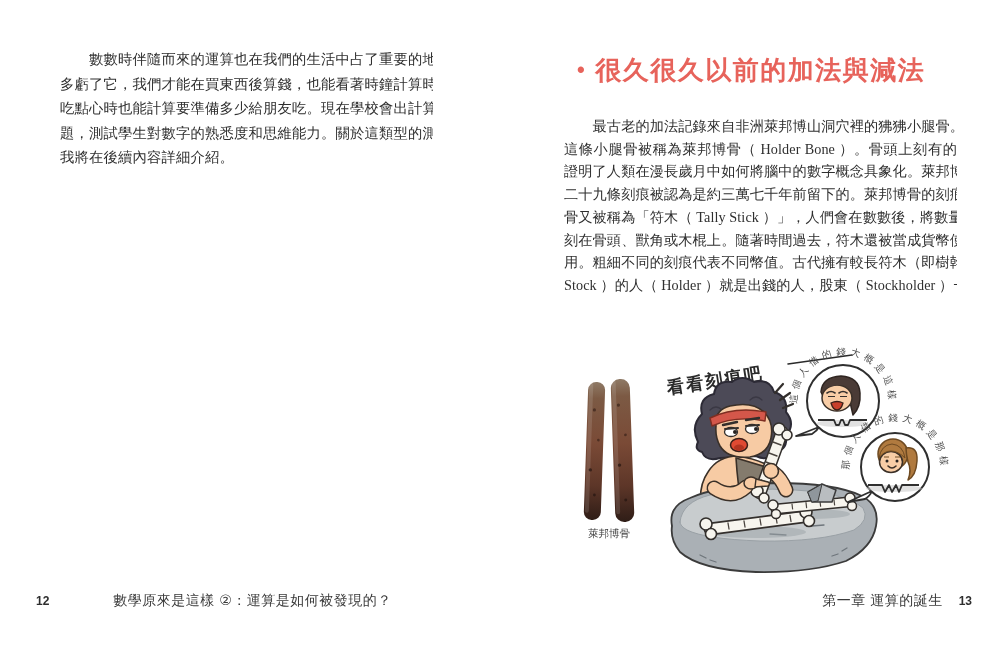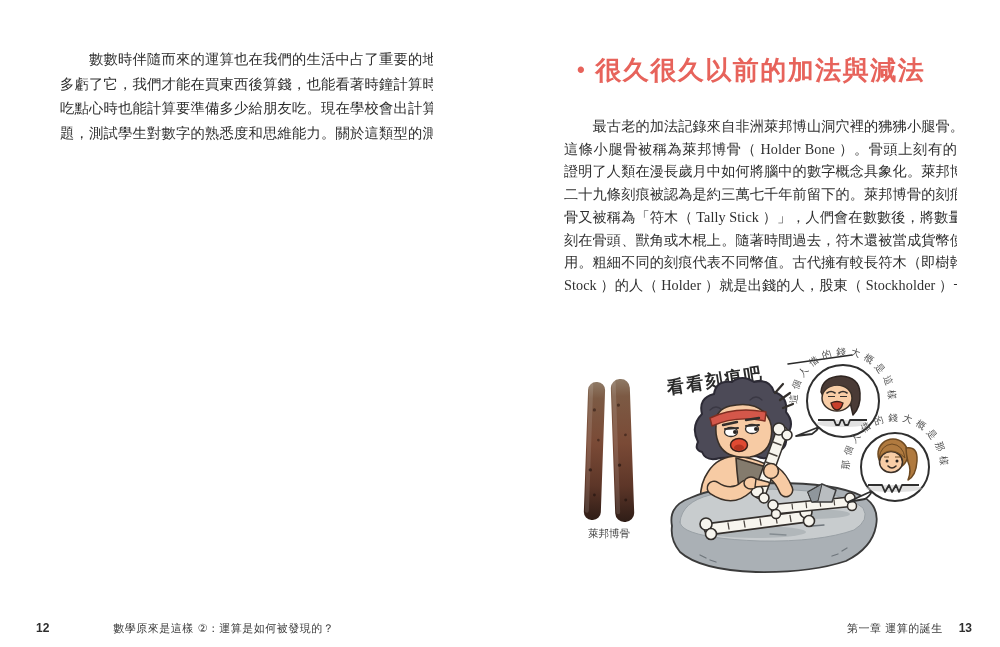--- a/index.html
+++ b/index.html
@@ -10,42 +10,43 @@
   .para .line{text-align:justify;text-align-last:justify;white-space:nowrap;overflow:hidden;}
   .para .line.line-last{text-align-last:left;}
   #left-para{left:60px;top:47px;width:373px;font-size:14.3px;line-height:24.6px;letter-spacing:.2px;}
   #right-para{left:564px;top:115px;width:393px;font-size:14.2px;line-height:22.7px;letter-spacing:.1px;}
   
   .heading{position:absolute;left:577px;top:53px;display:flex;align-items:center;
            font-family:"Liberation Sans","DejaVu Sans",sans-serif;font-weight:700;
            color:#e7635b;font-size:26px;letter-spacing:1.5px;}
   .heading .bullet{font-size:22px;margin-right:9px;transform:translateY(-1px);}
   
-  .footer{position:absolute;top:621px;display:flex;align-items:baseline;
+  .footer{position:absolute;top:592px;display:flex;align-items:baseline;
           font-family:"Liberation Sans","DejaVu Sans",sans-serif;color:#3a3a3a;}
   .footer .pnum{font-size:12px;font-weight:700;color:#2e2e2e;}
-  .footer .ftitle{font-size:11px;letter-spacing:.5px;}
+  .footer .ftitle{font-size:14px;letter-spacing:.5px;}
   #footer-left{left:36px;}
   #footer-left .ftitle{margin-left:64px;}
   #footer-right{right:28px;margin-left:12px;}
   #footer-right .pnum{margin-left:16px;}
   
   #illo{position:absolute;left:560px;top:330px;width:420px;height:270px;}
   svg text{font-family:"Liberation Sans","DejaVu Sans",sans-serif;}
 </style>
 </head>
 <body>
 
 <div class="spread">
 
   <div class="para" id="left-para">
       <div class="line">　　數數時伴隨而來的運算也在我們的生活中占了重要的地位。</div>
       <div class="line">多虧了它，我們才能在買東西後算錢，也能看著時鐘計算時間，</div>
       <div class="line">吃點心時也能計算要準備多少給朋友吃。現在學校會出計算應用</div>
       <div class="line">題，測試學生對數字的熟悉度和思維能力。關於這類型的測驗，</div>
+      <div class="line line-last">我將在後續內容詳細介紹。</div>
     </div>
 
   <div class="footer" id="footer-left">
     <span class="pnum">12</span>
     <span class="ftitle">數學原來是這樣 ②：運算是如何被發現的？</span>
   </div>
 
   <div class="heading">
     <span class="bullet">•</span>
     <span>很久很久以前的加法與減法</span>

